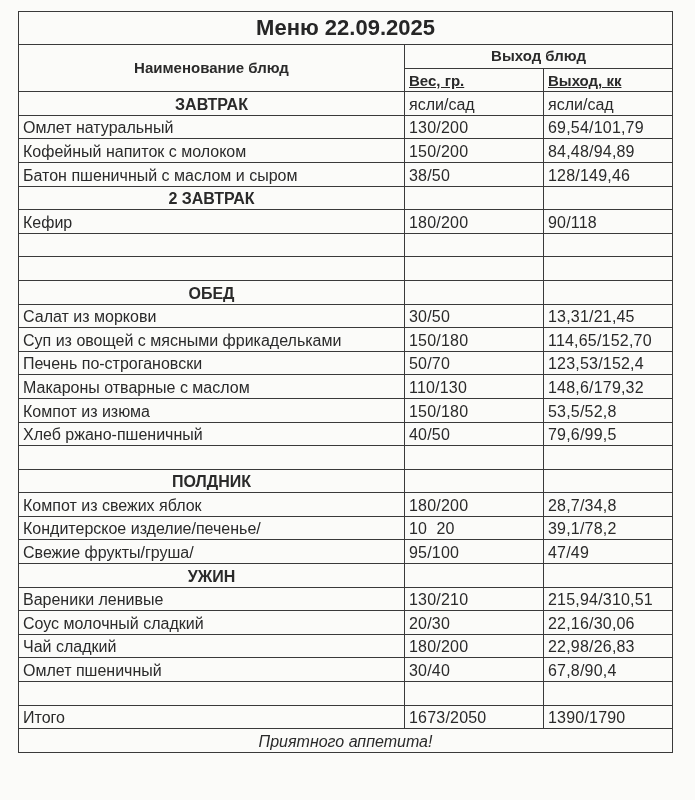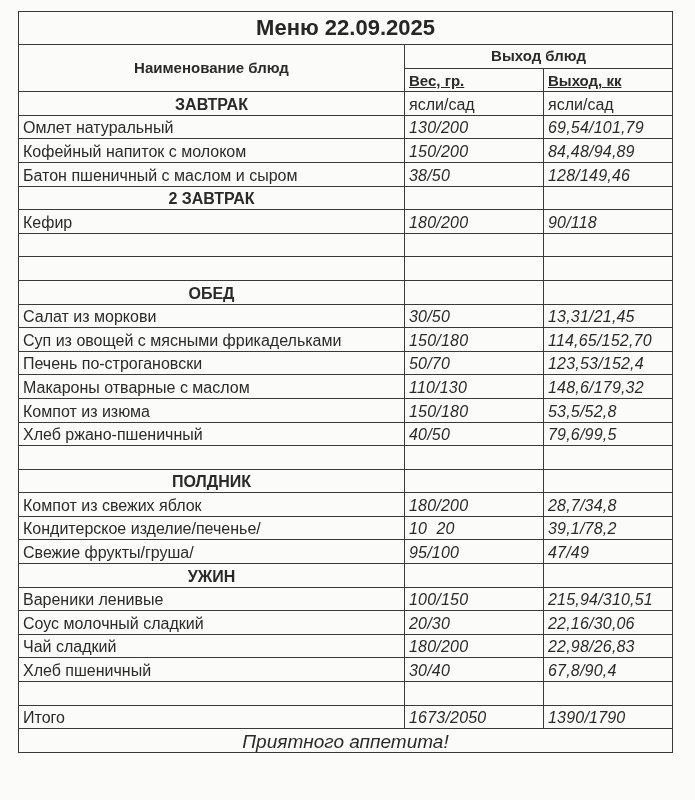--- a/index.html
+++ b/index.html
@@ -8,22 +8,22 @@
     font-family: "Liberation Sans", sans-serif; color: #2a2a2a; overflow: hidden;
   }
   .sheet { position: absolute; left: 18px; top: 11px; width: 654px; }
   table { border-collapse: collapse; width: 654px; table-layout: fixed; border-radius: 30px; }
   td { border: 1.5px solid #3a3a3a; padding: 0 4px; height: 22.6px; font-size: 16px; line-height: 20px; white-space: nowrap; overflow: hidden; vertical-align: bottom; }
   col.c1 { width: 386px; } col.c2 { width: 139px; } col.c3 { width: 129px; }
   .title { text-align: center; font-size: 22px; font-weight: bold; height: 32px; vertical-align: middle; color: #262626; }
   .hdr { text-align: center; font-weight: bold; font-size: 15px; vertical-align: middle; }
   .hdr-sub { font-weight: bold; font-size: 15px; text-decoration: underline; }
   .section { text-align: center; font-weight: bold; font-size: 16px; }
-  .footer { text-align: center; font-style: italic; font-size: 19px; }
-  .num { letter-spacing: 0.2px; font-style: italic; }
+  .footer { text-align: center; font-style: italic; font-size: 16px; }
+  .num { letter-spacing: 0.2px; }
 </style>
 </head>
 <body>
 
 <div class="sheet">
 <table>
   <colgroup>
         <col class="c1">
         <col class="c2">
         <col class="c3">
@@ -145,35 +145,35 @@
     <td class="num">47/49</td>
   </tr>
 
   <tr>
     <td class="section">УЖИН</td>
     <td></td>
     <td></td>
   </tr>
   <tr>
     <td>Вареники ленивые</td>
-    <td class="num">100/150</td>
+    <td class="num">130/210</td>
     <td class="num">215,94/310,51</td>
   </tr>
   <tr>
     <td>Соус молочный сладкий</td>
     <td class="num">20/30</td>
     <td class="num">22,16/30,06</td>
   </tr>
   <tr>
     <td>Чай сладкий</td>
     <td class="num">180/200</td>
     <td class="num">22,98/26,83</td>
   </tr>
   <tr>
-    <td>Хлеб пшеничный</td>
+    <td>Омлет пшеничный</td>
     <td class="num">30/40</td>
     <td class="num">67,8/90,4</td>
   </tr>
   <tr>
     <td></td>
           <td></td>
           <td></td>
   </tr>
 
   <tr>

